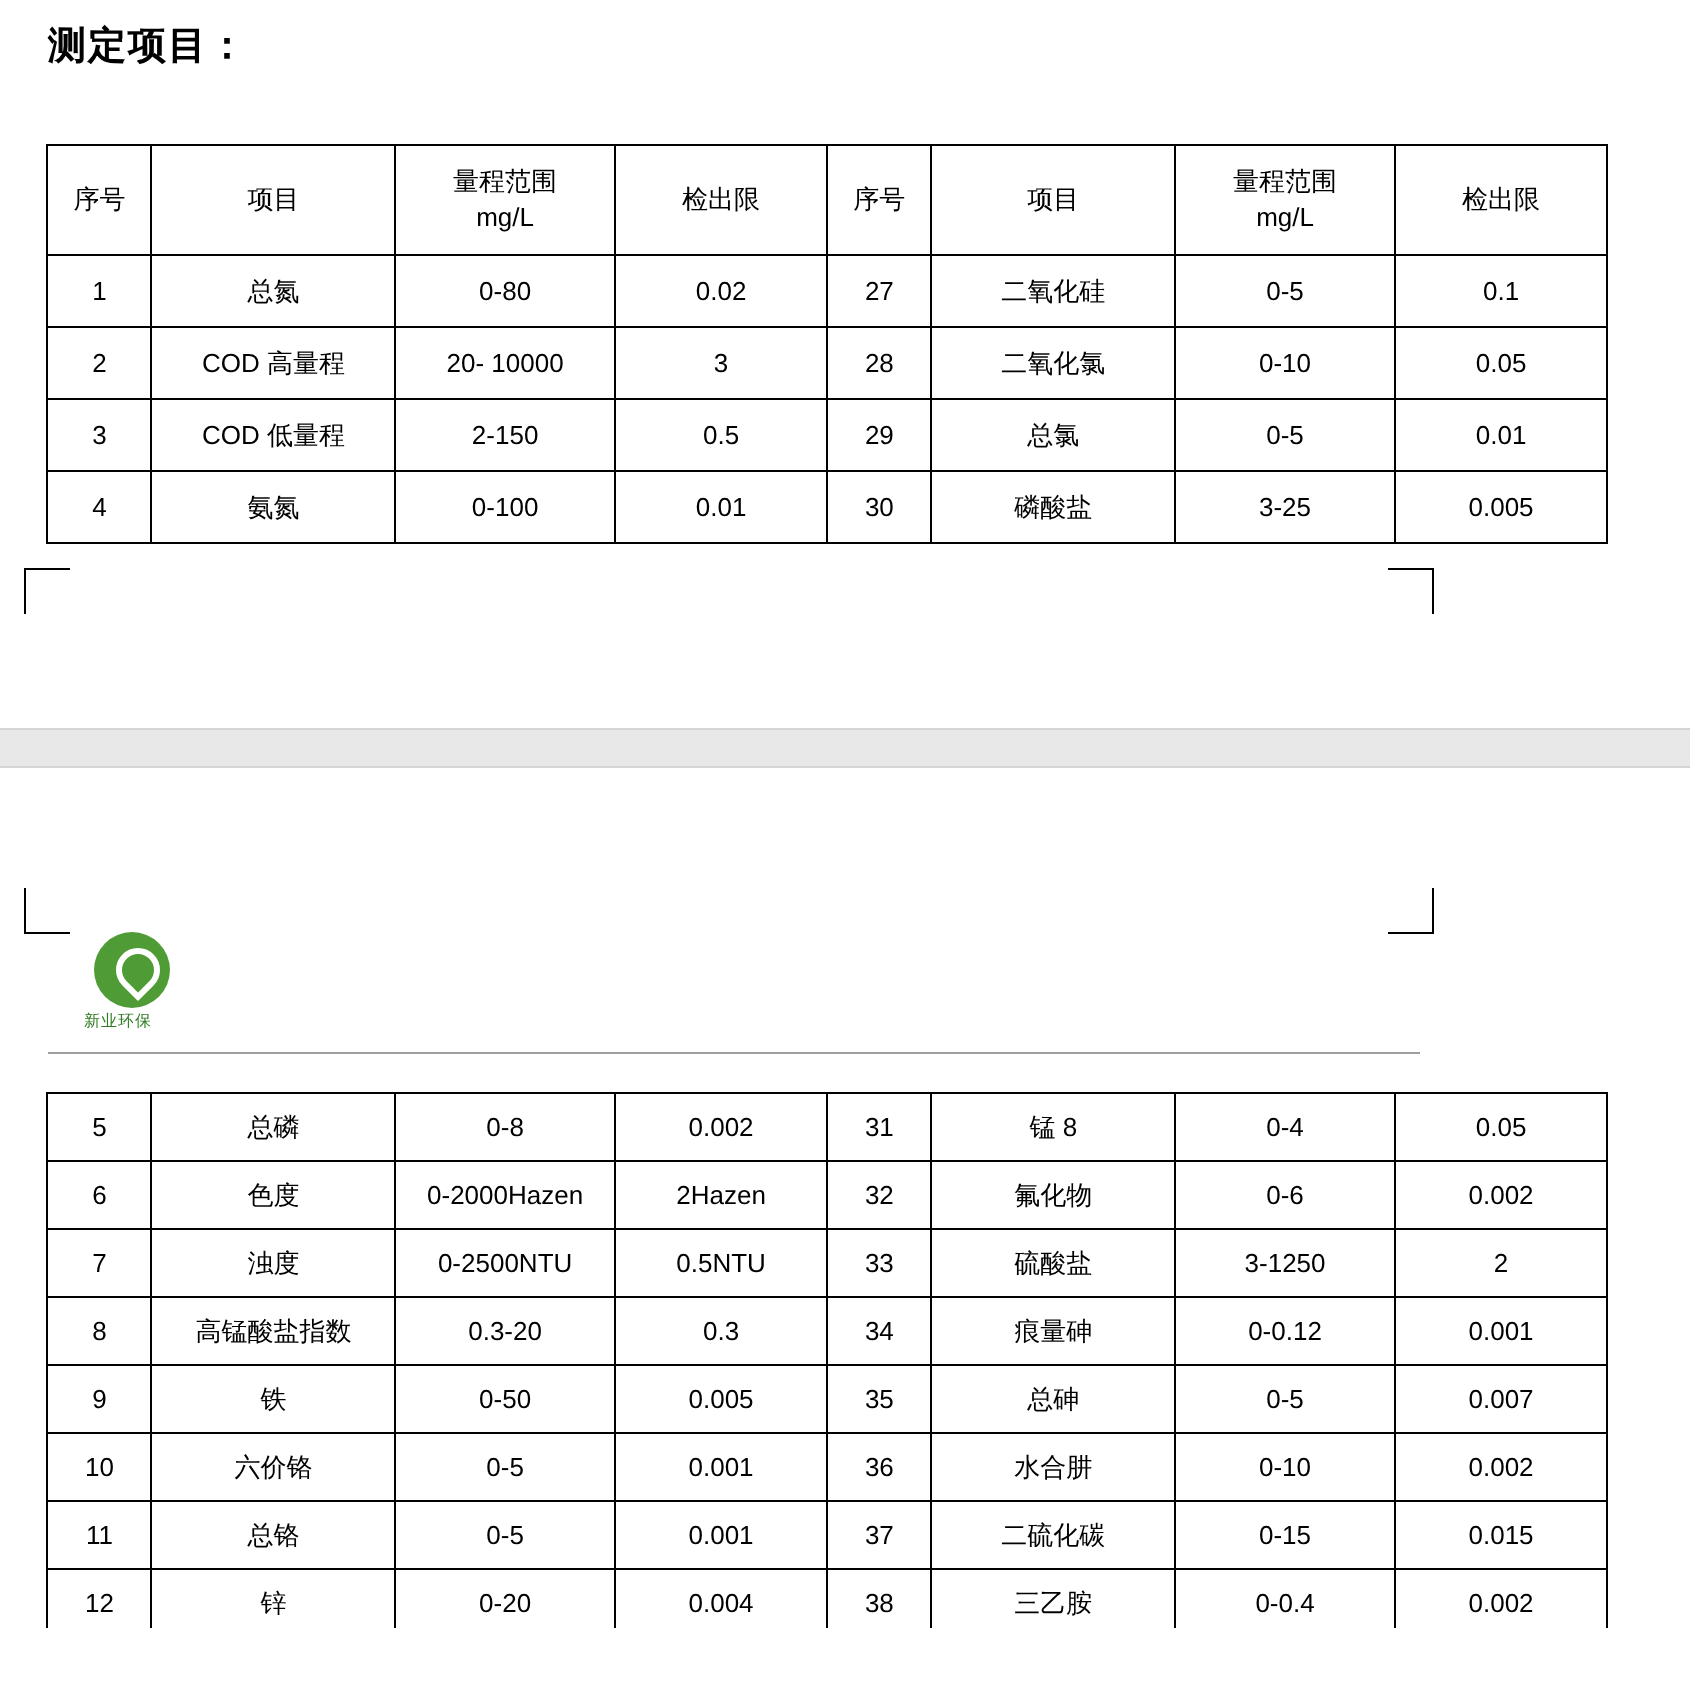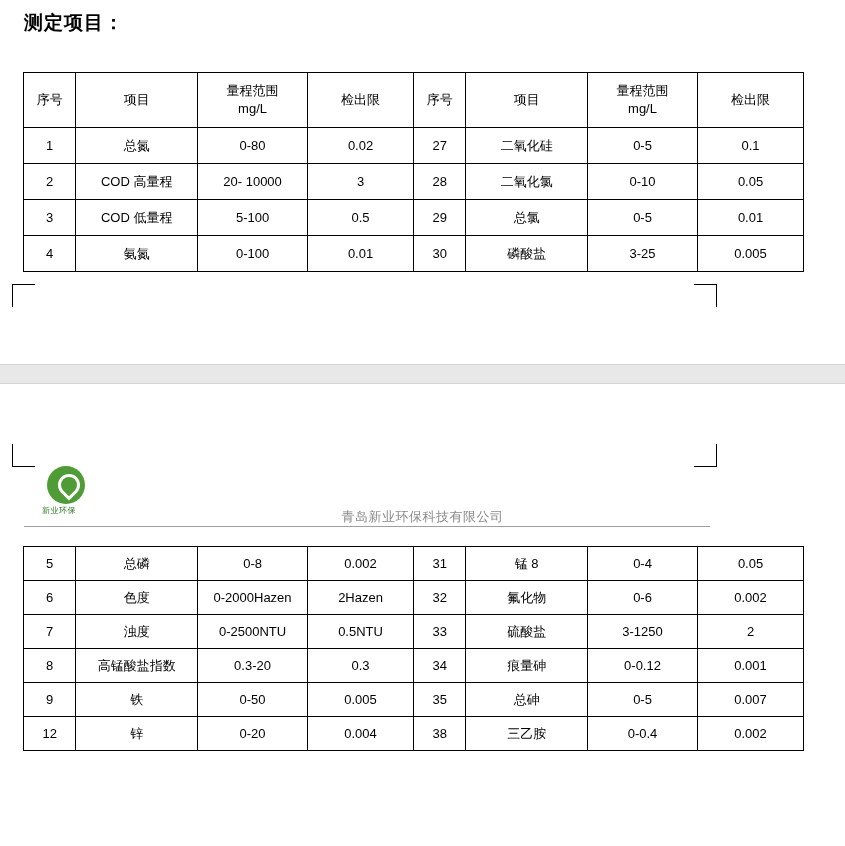--- a/index.html
+++ b/index.html
@@ -196,21 +196,21 @@
           <td>20- 10000</td>
           <td>3</td>
           <td>28</td>
           <td>二氧化氯</td>
           <td>0-10</td>
           <td>0.05</td>
         </tr>
         <tr>
           <td>3</td>
           <td>COD 低量程</td>
-          <td>5-100</td>
+          <td>2-150</td>
           <td>0.5</td>
           <td>29</td>
           <td>总氯</td>
           <td>0-5</td>
           <td>0.01</td>
         </tr>
         <tr>
           <td>4</td>
           <td>氨氮</td>
           <td>0-100</td>
@@ -232,21 +232,20 @@
 <div class="page page2">
 
   <div class="crop bl" style="left:12px; top:60px;"></div>
   <div class="crop br" style="left:694px; top:60px;"></div>
 
   <div class="logo" style="top:82px;">
     <div class="circle"></div>
     <div class="logotext">新业环保</div>
   </div>
 
-  <div class="company" style="top:124px;">青岛新业环保科技有限公司</div>
   <div class="rule" style="top:142px;"></div>
 
   <table class="data" id="table-bottom" style="top:162px;">
     <colgroup>
       <col class="c-no">
         <col class="c-item">
         <col class="c-range">
         <col class="c-limit">
       <col class="c-no">
         <col class="c-item">
@@ -298,20 +297,40 @@
           <td>9</td>
           <td>铁</td>
           <td>0-50</td>
           <td>0.005</td>
           <td>35</td>
           <td>总砷</td>
           <td>0-5</td>
           <td>0.007</td>
         </tr>
         <tr>
+          <td>10</td>
+          <td>六价铬</td>
+          <td>0-5</td>
+          <td>0.001</td>
+          <td>36</td>
+          <td>水合肼</td>
+          <td>0-10</td>
+          <td>0.002</td>
+        </tr>
+        <tr>
+          <td>11</td>
+          <td>总铬</td>
+          <td>0-5</td>
+          <td>0.001</td>
+          <td>37</td>
+          <td>二硫化碳</td>
+          <td>0-15</td>
+          <td>0.015</td>
+        </tr>
+        <tr>
           <td>12</td>
           <td>锌</td>
           <td>0-20</td>
           <td>0.004</td>
           <td>38</td>
           <td>三乙胺</td>
           <td>0-0.4</td>
           <td>0.002</td>
         </tr>
       </tbody>

